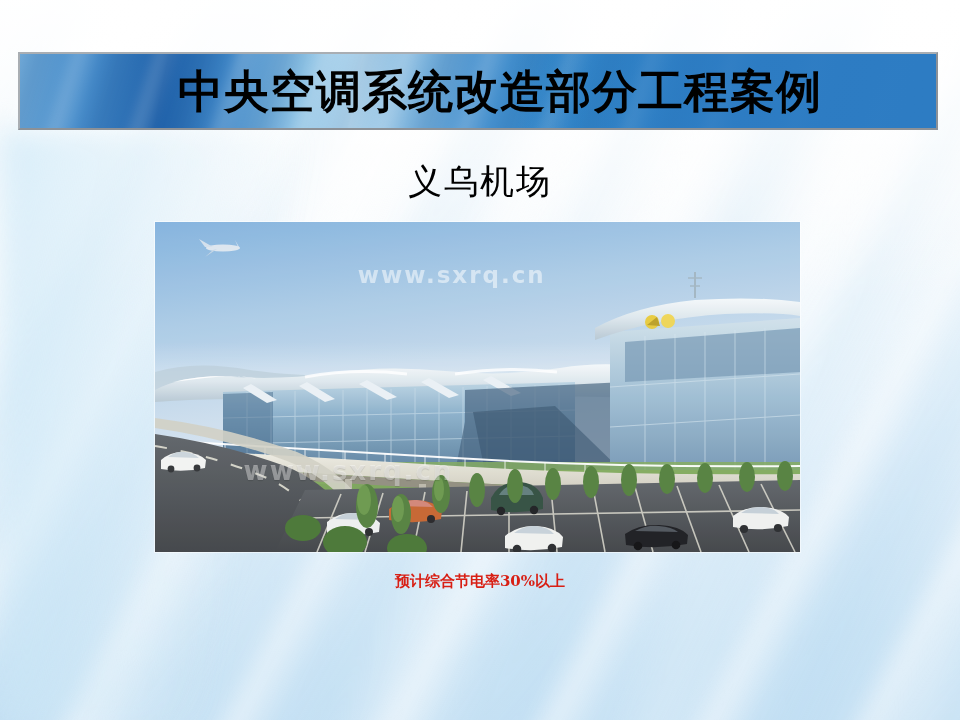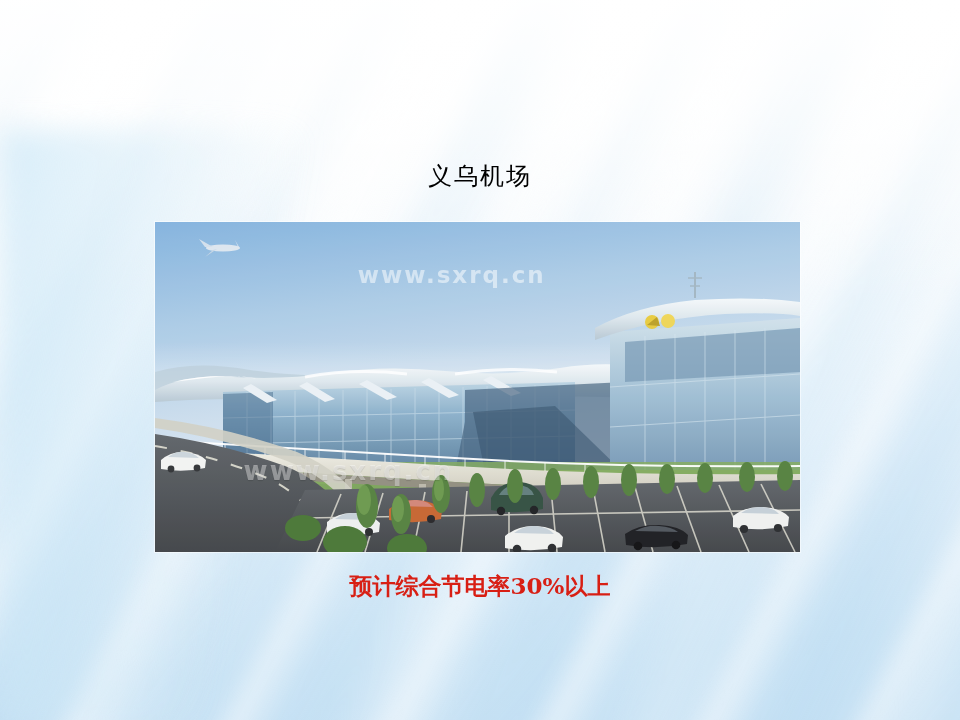--- a/index.html
+++ b/index.html
@@ -130,21 +130,21 @@
     margin-left: 44px;
   }
 
   
   .subtitle {
     position: absolute;
     left: 0; right: 0;
     top: 163px;
     text-align: center;
     font-family: "DejaVu Serif", "Liberation Serif", serif;
-    font-size: 24px;
+    font-size: 34px;
     line-height: 1.1;
     color: #000000;
     letter-spacing: 2px;
   }
 
   
   .photo {
     position: absolute;
     left: 155px;
     top: 222px;
@@ -181,36 +181,41 @@
   }
 
   
   .caption {
     position: absolute;
     left: 0; right: 0;
     top: 572px;
     text-align: center;
     font-family: "DejaVu Serif", "Liberation Serif", serif;
     font-weight: bold;
-    font-size: 23px;
+    font-size: 15px;
     line-height: 1.2;
     color: #d81f14;
     letter-spacing: 0px;
   }
 </style>
 </head>
 <body>
 
 <div class="slide">
 
   <div class="bg-base"></div>
   <div class="bg-streaks"></div>
   <div class="bg-wash-top"></div>
   <div class="bg-wash-left"></div>
 
+  <div class="title-banner">
+    <div class="streak"></div>
+    <div class="fade-right"></div>
+    <div class="banner-title">中央空调系统改造部分工程案例</div>
+  </div>
 
   <div class="subtitle">义乌机场</div>
 
   <div class="photo">
     <svg viewBox="0 0 645 330" preserveAspectRatio="none">
       <defs>
         <linearGradient id="skyG" x1="0" y1="0" x2="0.25" y2="1">
           <stop offset="0%" stop-color="#7fb0dd"></stop>
           <stop offset="30%" stop-color="#a8c9e5"></stop>
           <stop offset="58%" stop-color="#cadcec"></stop>

